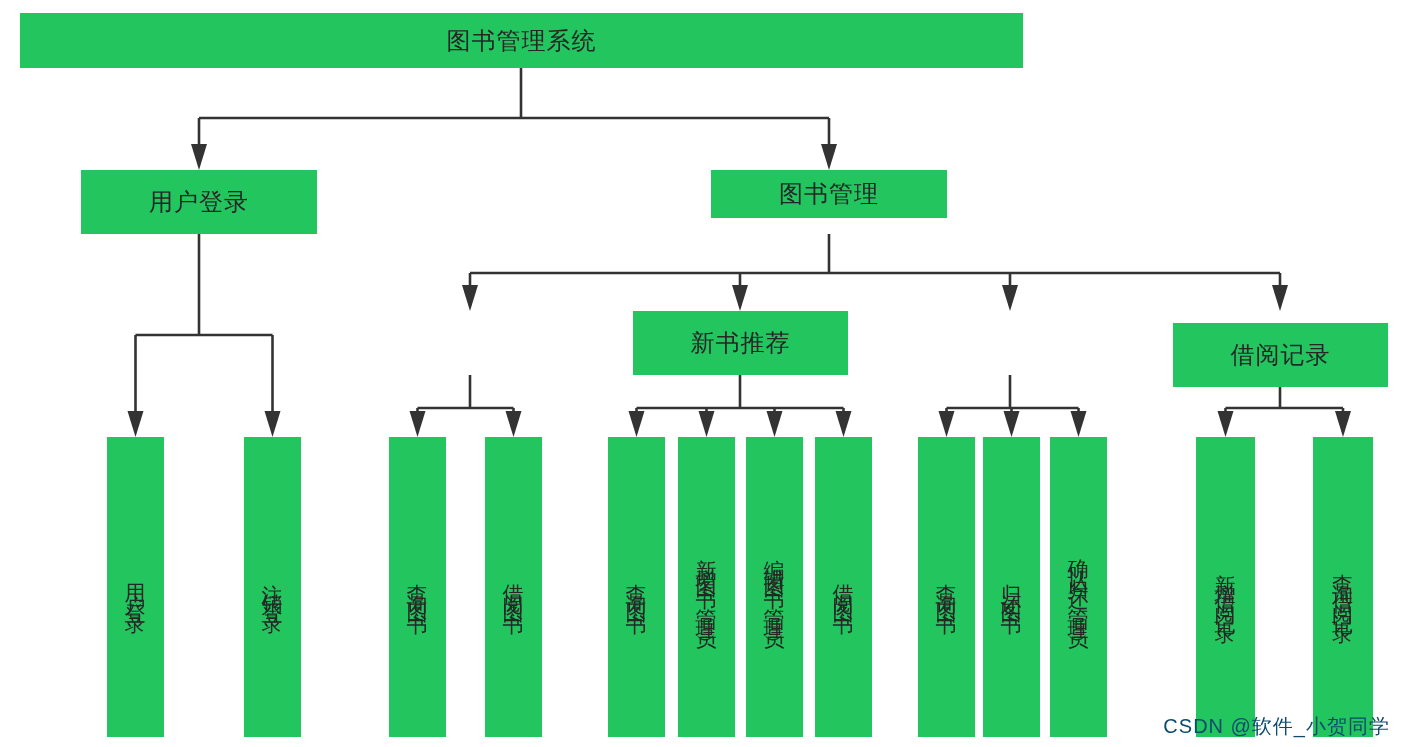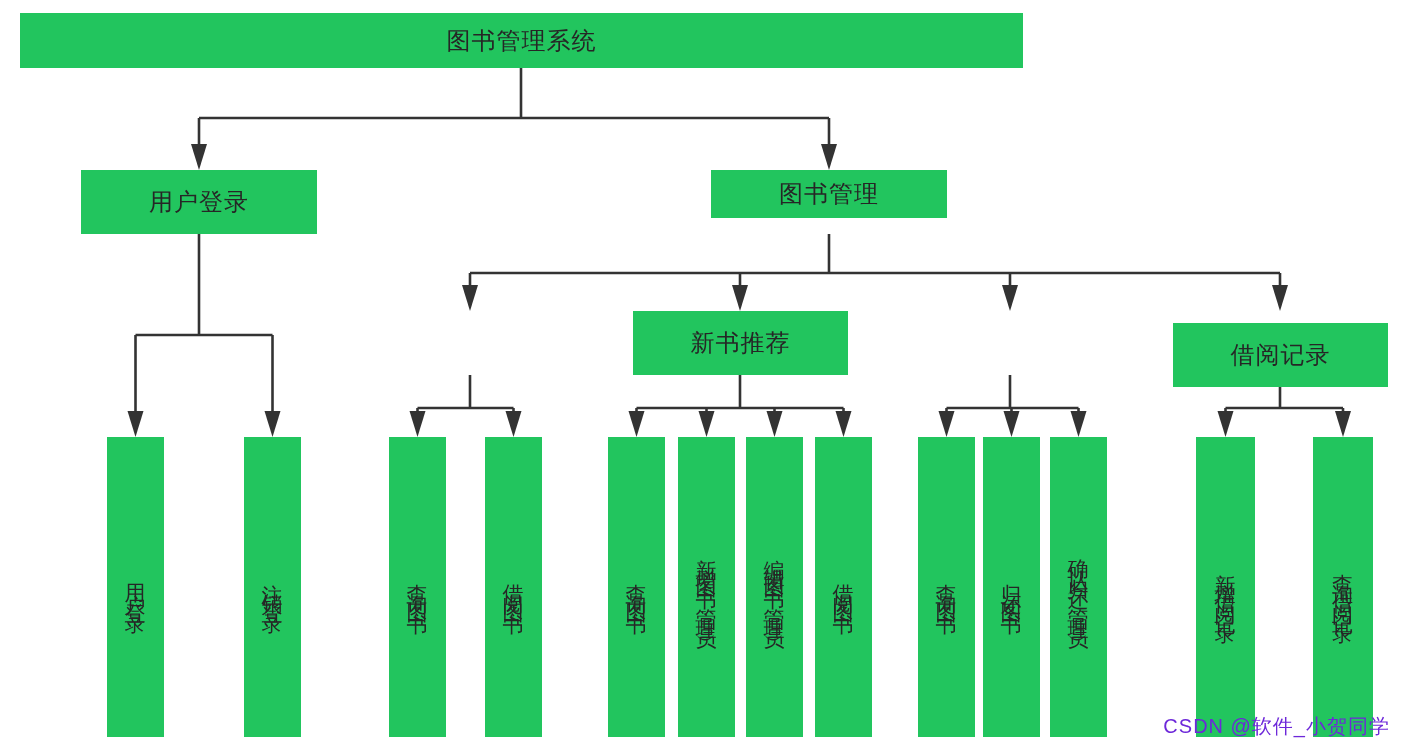--- a/index.html
+++ b/index.html
@@ -39,21 +39,21 @@
     line-height: 1;
     letter-spacing: 10px;
     white-space: nowrap;
   }
   .watermark {
     position: absolute;
     right: 15px;
     bottom: 7px;
     font-size: 20px;
     letter-spacing: 1px;
-    color: #6d28d9;
+    color: #0c4a6e;
     z-index: 3;
     white-space: nowrap;
   }
 </style>
 </head>
 <body>
 
 <div class="canvas">
 
   <svg class="connectors" width="1405" height="747" viewBox="0 0 1405 747" aria-hidden="true">

